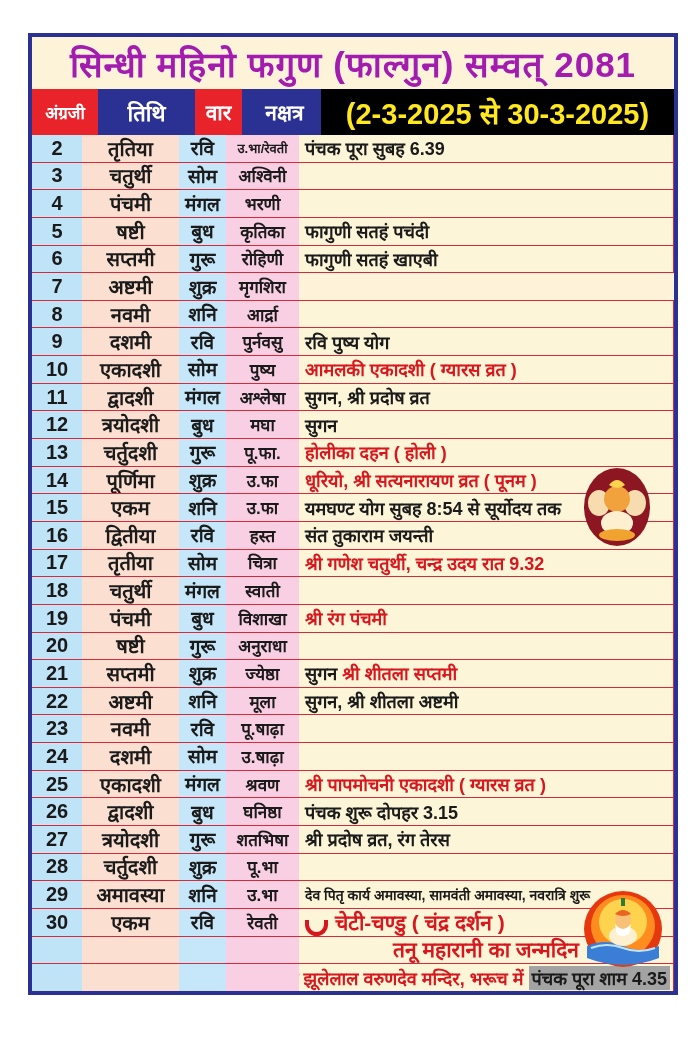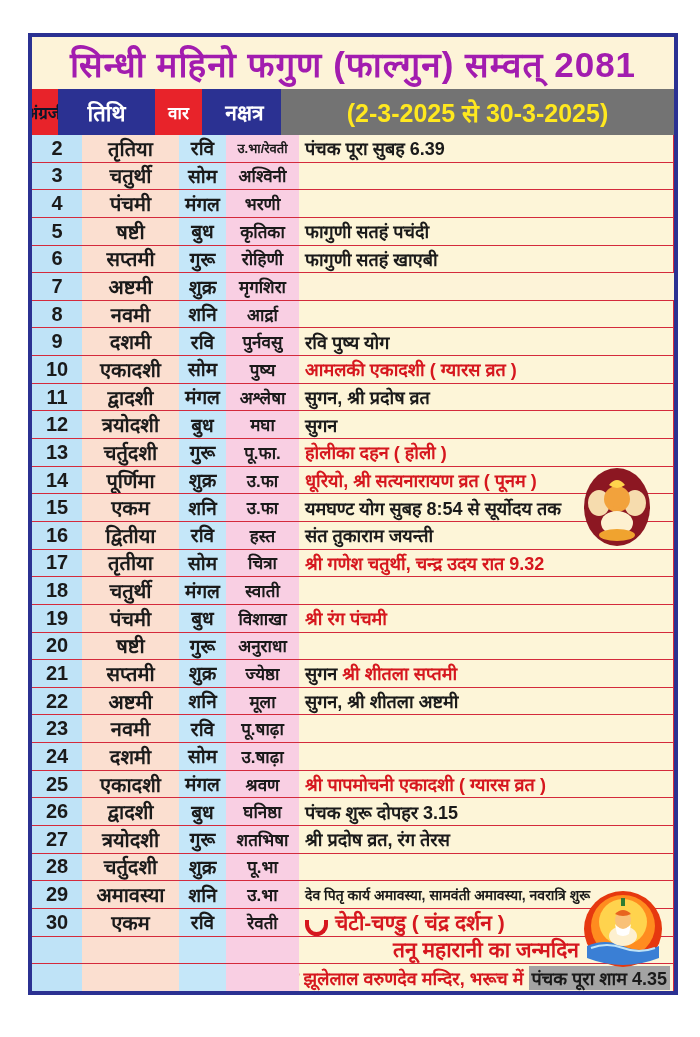--- a/index.html
+++ b/index.html
@@ -11,25 +11,25 @@
     position:absolute; left:28px; top:33px; width:650px; height:962px;
     box-sizing:border-box; border:4px solid #2b3192; background:#fdf3d8;
     display:flex; flex-direction:column; overflow:hidden;
   }
   .title {
     height:52px; flex:none; display:flex; align-items:center; justify-content:center;
     color:#a21caf; font-weight:bold; font-size:35px; letter-spacing:1px; white-space:nowrap;
   }
   .header-row { height:46px; flex:none; display:flex; font-weight:bold; }
   .hc { display:flex; align-items:center; justify-content:center; white-space:nowrap; }
-  .hc-eng   { width:26px; background:#e8232a; color:#0f172a; font-size:17px; }
+  .hc-eng   { width:66px; background:#e8232a; color:#ffffff; font-size:17px; }
   .hc-tithi { width:97px; background:#2b3192; color:#ffffff; font-size:22px; }
-  .hc-vaar  { width:47px; background:#e8232a; color:#ffffff; font-size:17px; }
+  .hc-vaar  { width:47px; background:#e8232a; color:#ffffff; font-size:21px; }
   .hc-nak   { width:73px; background:#2b3192; color:#ffffff; font-size:21px;padding-left:6px; }
-  .hc-range { flex:1;    background:#737373; color:#ffe81f; font-size:25px; }
+  .hc-range { flex:1;    background:#000000; color:#ffe81f; font-size:29px; }
   .rows { flex:1; display:flex; flex-direction:column; min-height:0; }
   .row { flex:1; display:flex; border-bottom:1px solid #d42a3c; min-height:0; }
   .row:last-child { border-bottom:none; }
   .cell {
     display:flex; align-items:center; justify-content:center;
     font-weight:bold; color:#1a1a1a; overflow:hidden; white-space:nowrap;
   }
   .c-date  { width:50px; background:#bfe3f7; font-size:20px; }
   .c-tithi { width:97px; background:#fbdfd0; font-size:20px; }
   .c-vaar  { width:47px; background:#c5e7f9; font-size:19px; }

